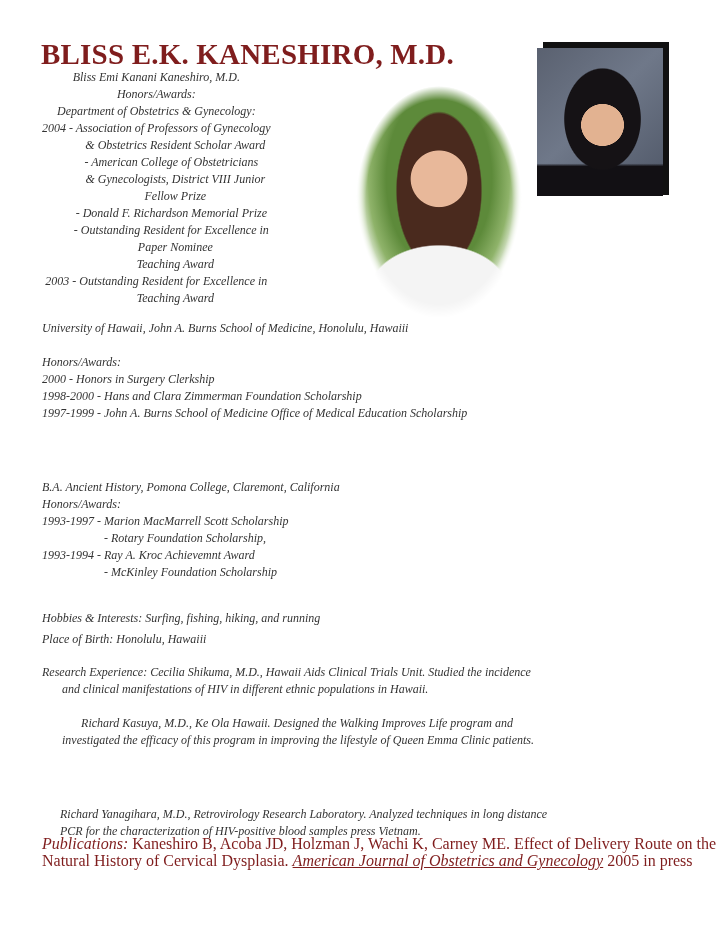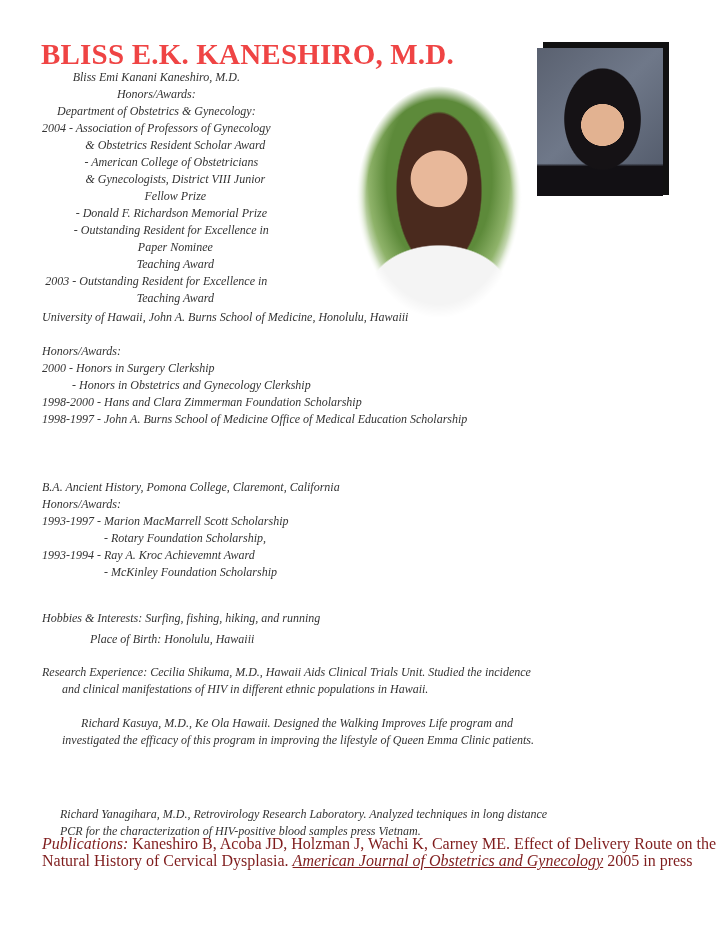--- a/index.html
+++ b/index.html
@@ -2,21 +2,21 @@
 <html><head>
   <meta charset="utf-8">
   <style>
     html, body { margin: 0; padding: 0; }
     body {
       width: 720px; height: 931px; background: #ffffff; position: relative; overflow: hidden;
       font-family: "Liberation Serif", "DejaVu Serif", serif; color: #2a2a2a;
     }
     .title {
       position: absolute; left: 41px; top: 40px; margin: 0;
-      font-size: 29px; font-weight: bold; letter-spacing: 0.2px; color: #ef4444;
+      font-size: 29px; font-weight: bold; letter-spacing: 0.2px; color: #7f1d1d;
       font-family: "Liberation Serif", serif; line-height: 1;
     }
     .it { font-style: italic; font-size: 12px; line-height: 17px; color: #333; }
     .block { position: absolute; left: 42px; }
     .line { white-space: nowrap; }
     .ind1 { padding-left: 30px; }
     .ind2 { padding-left: 38px; }
     .ind3 { padding-left: 62px; }
     .ind-r { padding-left: 20px; }
     .pub { font-size: 16px; line-height: 17px; color: #7f1d1d; margin-top: 18px; }
@@ -66,41 +66,40 @@
   <div class="line ind2">&amp; Gynecologists, District VIII  Junior</div>
   <div class="line ind2">Fellow Prize</div>
   <div class="line ind1">- Donald F. Richardson Memorial Prize</div>
   <div class="line ind1">- Outstanding Resident for Excellence in</div>
   <div class="line ind2">Paper Nominee</div>
   <div class="line ind2">Teaching Award</div>
   <div class="line">2003 - Outstanding Resident for Excellence in</div>
   <div class="line ind2">Teaching Award</div>
 </div>
 
-<div class="block it" style="top:309px;">
+<div class="block it" style="top:320px;">
   <div class="line">University of Hawaii, John A. Burns School of Medicine, Honolulu, Hawaiii</div>
   <div style="height:17px;"></div>
   <div class="line">Honors/Awards:</div>
   <div class="line">2000  - Honors in Surgery Clerkship</div>
-  <div class="line ind1">- Honors in Obstetrics and Gynecology Clerkship</div>
   <div class="line">1998-2000  - Hans and Clara Zimmerman Foundation Scholarship</div>
-  <div class="line">1998-1997  - John A. Burns School of Medicine Office of Medical Education Scholarship</div>
+  <div class="line">1997-1999  - John A. Burns School of Medicine Office of Medical Education Scholarship</div>
 </div>
 
 <div class="block it" style="top:479px;">
   <div class="line">B.A. Ancient History, Pomona College, Claremont, California</div>
   <div class="line">Honors/Awards:</div>
   <div class="line">1993-1997 - Marion MacMarrell Scott Scholarship</div>
   <div class="line ind3">- Rotary Foundation Scholarship,</div>
   <div class="line">1993-1994 - Ray A. Kroc Achievemnt Award</div>
   <div class="line ind3">- McKinley Foundation Scholarship</div>
 </div>
 
 <div class="block it line" style="top:610px;">Hobbies &amp; Interests:  Surfing, fishing, hiking, and running</div>
-<div class="block it line" style="top:631px;margin-left:48px;">Place of Birth:  Honolulu, Hawaiii</div>
+<div class="block it line" style="top:631px;">Place of Birth:  Honolulu, Hawaiii</div>
 
 <div class="block it" style="top:664px;">
   <div class="line">Research Experience: Cecilia Shikuma, M.D., Hawaii Aids Clinical Trials Unit.  Studied the incidence</div>
   <div class="line ind-r">and clinical manifestations of HIV in different ethnic populations in Hawaii.</div>
 </div>
 <div class="block it" style="top:715px; left:60px;text-align:center;">
   <div class="line">Richard Kasuya, M.D., Ke Ola Hawaii. Designed the Walking Improves Life program and</div>
   <div class="line" style="padding-left:2px;">investigated the efficacy of this program in improving the lifestyle of Queen Emma Clinic patients.</div>
 </div>
 <div class="block it" style="top:766px; left:60px;margin-top:40px;">

